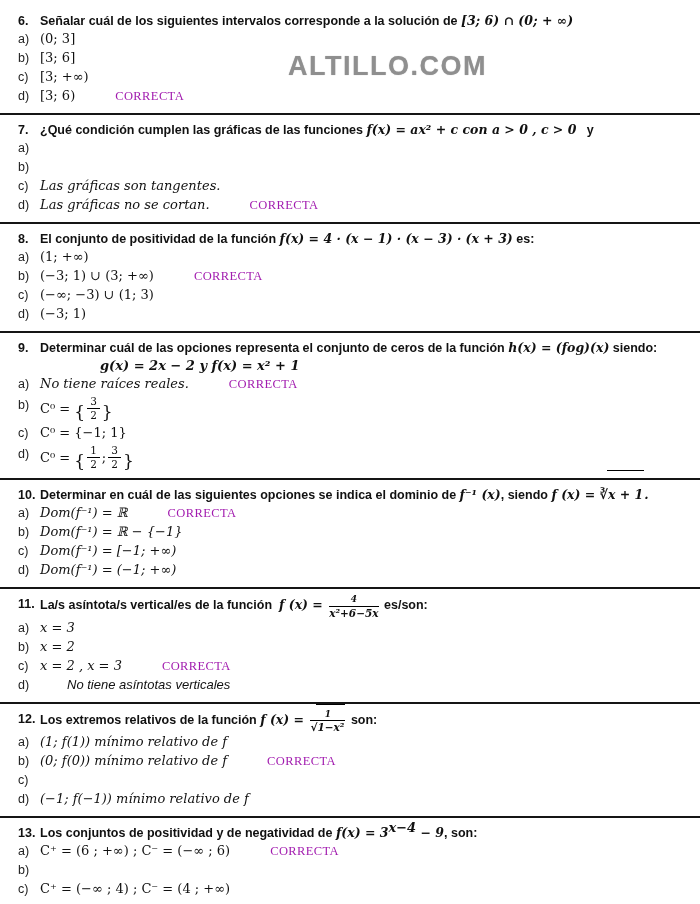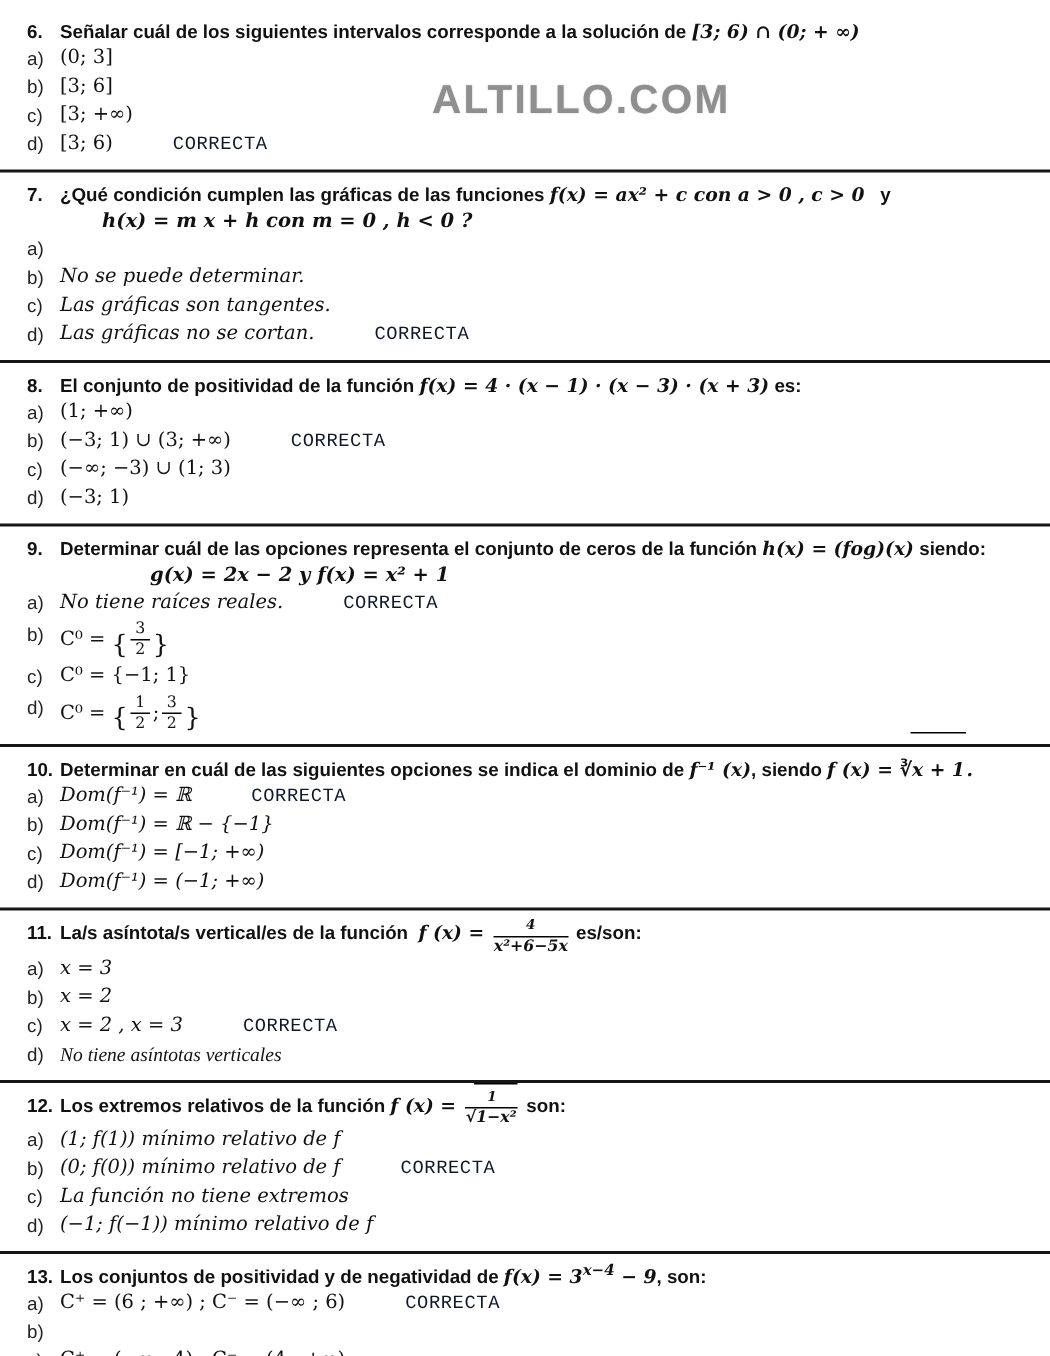--- a/index.html
+++ b/index.html
@@ -12,31 +12,31 @@
   .sep{border-top:2px solid #151515;width:700px;height:0;}
   .qhead{display:flex;font-weight:bold;font-size:12.5px;line-height:18px;}
   .qnum{width:22px;flex-shrink:0;}
   .qtitle-wrap{flex:1;}
   .m{font-family:"DejaVu Serif",serif;font-style:italic;}
   .qhead .m{font-weight:bold;}
   .subline{font-weight:bold;font-size:13px;line-height:18px;}
   .opt{display:flex;font-size:13px;line-height:18px;font-family:"DejaVu Serif",serif;}
   .opt-letter{width:22px;flex-shrink:0;font-family:"Liberation Sans",sans-serif;font-size:12.5px;color:#222;}
   .it{font-style:italic;}
-  .sans-it{font-family:Liberation Serif, serif;font-style:italic;}
-  .correct{font-family:Liberation Mono, monospace;font-size:12.5px;margin-left:40px;letter-spacing:.4px;color:#0f172a;align-self:flex-start;}
+  .sans-it{font-family:Liberation Sans, sans-serif;font-style:italic;margin-left:27px;}
+  .correct{font-family:Liberation Serif, serif;font-size:12.5px;margin-left:40px;letter-spacing:.4px;color:#a21caf;align-self:flex-start;}
   .frac{display:inline-block;vertical-align:-0.55em;text-align:center;line-height:1.05;font-size:10.5px;margin:0 2px;}
   .frac .fnum{display:block;padding:0 3px 1px;border-bottom:1px solid #000;}
   .frac .fden{display:block;padding-top:1px;}
   .frac-h{font-size:10.5px;vertical-align:-0.7em;}
   .frac-h .fnum{font-size:9px;}
   .brace{font-size:17px;vertical-align:-0.28em;font-style:normal;}
   .rad-sign{font-family:"DejaVu Sans",sans-serif;font-style:normal;}
   .radicand{border-top:1px solid #000;padding:16px 1px;margin-left:-1px;}
-  sup{font-size:10px;line-height:0;}
+  sup{font-size:13px;line-height:0;}
   .watermark{
     position:absolute;left:288px;top:51px;font-size:27px;font-weight:bold;
     color:#8f8f8f;letter-spacing:1.5px;font-family:"Liberation Sans",sans-serif;
     text-shadow:0 0 1px #b5b5b5;
   }
   .opt + .opt{margin-top:1px;}
   .tall-opts .opt + .opt{margin-top:3px;}
 </style>
 </head>
 <body>
@@ -72,30 +72,28 @@
       </div>
   </div>
 
   <div class="sep"></div>
 
   <div class="q">
     <div class="qhead">
       <span class="qnum">7.</span>
       <span class="qtitle-wrap">
         <span>¿Qué condición cumplen las gráficas de las funciones</span> <span class="m">f(x) = ax² + c  con a &gt; 0 , c &gt; 0</span>&nbsp;&nbsp; <span>y</span>
-        <div class="m subline" style="margin-left:28px;">h(x) = m x + h  con  m = 0 ,  h &lt; 0  ?</div>
       </span>
     </div>
     <div class="opt">
         <span class="opt-letter">a)</span>
         <span class="correct"></span>
       </div>
     <div class="opt">
         <span class="opt-letter">b)</span>
-        <span class="it">No se puede determinar.</span>
         <span class="correct"></span>
       </div>
     <div class="opt">
         <span class="opt-letter">c)</span>
         <span class="it">Las gráficas son tangentes.</span>
         <span class="correct"></span>
       </div>
     <div class="opt">
         <span class="opt-letter">d)</span>
         <span class="it">Las gráficas no se cortan.</span>
@@ -231,21 +229,20 @@
         <span class="it">(1;  f(1)) mínimo relativo de f</span>
         <span class="correct"></span>
       </div>
     <div class="opt">
         <span class="opt-letter">b)</span>
         <span class="it">(0;  f(0)) mínimo relativo de f</span>
         <span class="correct">CORRECTA</span>
       </div>
     <div class="opt">
         <span class="opt-letter">c)</span>
-        <span class="it">La función no tiene extremos</span>
         <span class="correct"></span>
       </div>
     <div class="opt">
         <span class="opt-letter">d)</span>
         <span class="it">(−1; f(−1)) mínimo relativo de f</span>
         <span class="correct"></span>
       </div>
   </div>
 
   <div class="sep"></div>

